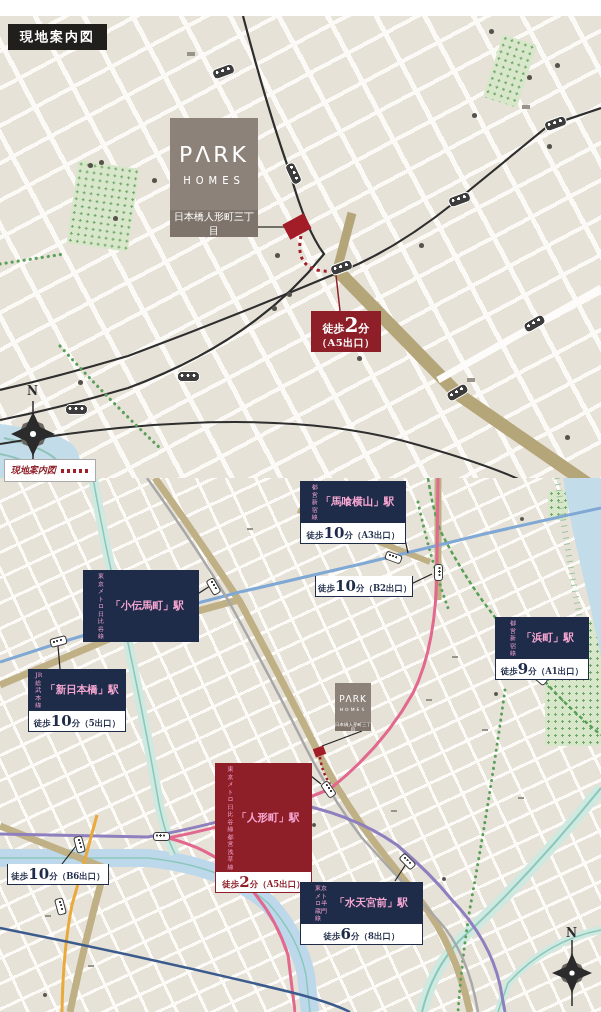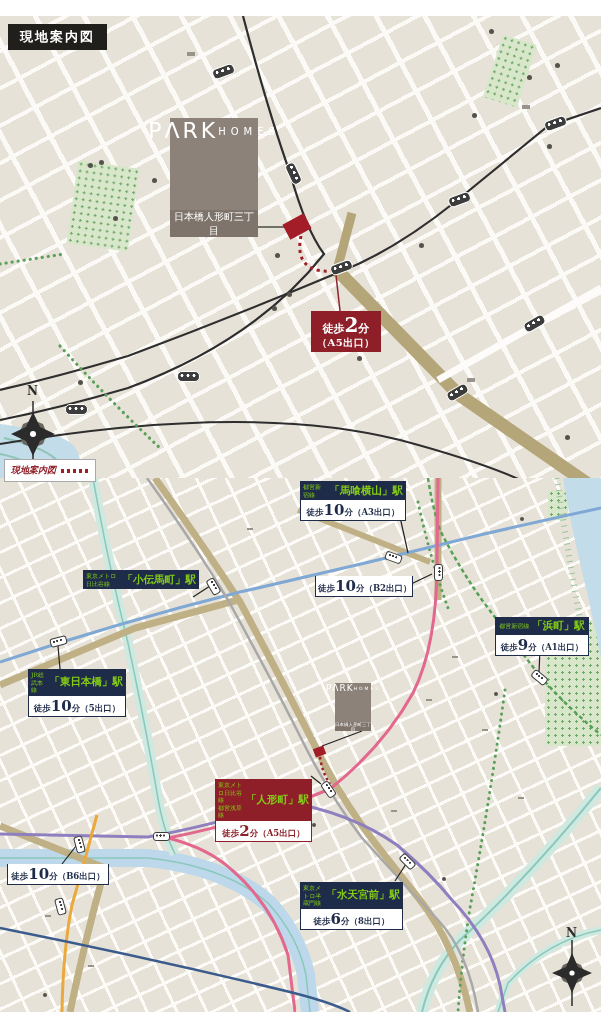--- a/index.html
+++ b/index.html
@@ -30,21 +30,21 @@
   .pillA{position:absolute;width:21px;height:9px;background:#3c3c3c;border:1px solid #fff;border-radius:5px;
         background-image:radial-gradient(circle at 4px 3.5px,#fff 1.4px,transparent 1.6px),
                          radial-gradient(circle at 10px 3.5px,#fff 1.4px,transparent 1.6px),
                          radial-gradient(circle at 16px 3.5px,#fff 1.4px,transparent 1.6px);}
   .pillB{position:absolute;width:15px;height:7px;background:#fff;border:1px solid #3c3c3c;border-radius:3px;
         background-image:radial-gradient(circle at 3px 2.5px,#3c3c3c 1px,transparent 1.2px),
                          radial-gradient(circle at 6.5px 2.5px,#3c3c3c 1px,transparent 1.2px),
                          radial-gradient(circle at 10px 2.5px,#3c3c3c 1px,transparent 1.2px);}
   
   .logo{position:absolute;z-index:20;font-family:"DejaVu Sans",sans-serif;text-align:center;}
-  .logo .main{background:#8d8279;color:#fff;display:flex;flex-direction:row;justify-content:center;}
+  .logo .main{background:#8d8279;color:#fff;display:flex;flex-direction:column;justify-content:center;}
   .logo .strip{background:#7e746b;color:#fff;display:flex;align-items:center;justify-content:center;}
   #logo1 .main{width:88px;height:92px;}
   #logo1 .brand{font-size:22px;letter-spacing:3px;}
   #logo1 .sub{font-size:10px;letter-spacing:5px;margin-top:8px;}
   #logo1 .strip{width:88px;height:27px;font-size:10px;letter-spacing:0;}
   #logo2 .main{width:36px;height:39px;}
   #logo2 .brand{font-size:9px;letter-spacing:1px;}
   #logo2 .sub{font-size:4.5px;letter-spacing:2px;margin-top:3px;}
   #logo2 .strip{width:36px;height:9px;font-size:4.5px;}
   .bldg{position:absolute;background:#a21d28;z-index:19;}
@@ -56,22 +56,22 @@
   .badge .l2{font-size:10px;font-weight:bold;letter-spacing:.5px;}
   
   .legend{position:absolute;background:#fff;border:1px solid #aaa;z-index:25;
           display:flex;align-items:center;gap:5px;padding:4px 6px;}
   .legend span{font-size:9px;font-weight:bold;color:#8e1f28;font-style:italic;}
   .legend i{width:28px;height:4px;display:inline-block;
             background-image:repeating-linear-gradient(90deg,#a21d28 0 3px,transparent 3px 6px);}
   .compassN{position:absolute;color:#2b2b2b;font-weight:bold;font-size:12px;z-index:5;}
   
   .station{position:absolute;z-index:26;width:100px;}
-  .st-top{background:#1f2c49;color:#84cc16;display:flex;align-items:center;justify-content:center;
-          gap:3px;padding:2px 3px;}
+  .st-top{background:#1f2c49;color:#f9a8d4;display:flex;align-items:center;justify-content:center;
+          gap:3px;padding:2px 15px;}
   .st-lines{font-size:6px;line-height:1.25;text-align:left;letter-spacing:0;}
   .st-name{font-size:10.5px;font-weight:bold;letter-spacing:0;white-space:nowrap;}
   .st-walk{background:#fff;border:1px solid #1f2c49;border-top:none;color:#1f2c49;
            text-align:center;font-size:8.5px;font-weight:bold;padding:1px 2px;white-space:nowrap;}
   .st-walk b{font-size:15px;}
   .station.red .st-top{background:#8e1f28;}
   .station.red .st-walk{color:#8e1f28;border-color:#8e1f28;}
   .park{position:absolute;background-color:#d8e7ca;border-radius:3px;
         background-image:radial-gradient(#6fa86b 1.2px,transparent 1.4px);background-size:7px 7px;}
 </style>
@@ -319,38 +319,38 @@
             </div>
           <div class="st-name">「浜町」駅</div>
           </div>
         <div class="st-walk"><span>徒歩</span><b>9</b><span>分（A1出口）</span></div>
       </div>
         <div class="station" style="left: 28px; top: 191px; width: 98px;">
         <div class="st-top">
             <div class="st-lines">
               <div>JR総武本線</div>
             </div>
-          <div class="st-name">「東日本橋」駅</div>
+          <div class="st-name">「新日本橋」駅</div>
           </div>
         <div class="st-walk"><span>徒歩</span><b>10</b><span>分（5出口）</span></div>
       </div>
-        <div class="station red" style="left: 215px; top: 301px; width: 97px;">
+        <div class="station red" style="left: 215px; top: 285px; width: 97px;">
         <div class="st-top">
             <div class="st-lines">
               <div>東京メトロ日比谷線</div>
               <div>都営浅草線</div>
             </div>
           <div class="st-name">「人形町」駅</div>
           </div>
         <div class="st-walk"><span>徒歩</span><b>2</b><span>分（A5出口）</span></div>
       </div>
         <div class="station" style="left: 7px; top: 386px; width: 102px;">
         <div class="st-walk"><span>徒歩</span><b>10</b><span>分（B6出口）</span></div>
       </div>
-        <div class="station" style="left: 300px; top: 404px; width: 103px;">
+        <div class="station" style="left: 300px; top: 404px; width: 123px;">
         <div class="st-top">
             <div class="st-lines">
               <div>東京メトロ半蔵門線</div>
             </div>
           <div class="st-name">「水天宮前」駅</div>
           </div>
         <div class="st-walk"><span>徒歩</span><b>6</b><span>分（8出口）</span></div>
       </div>
       </div>
 

